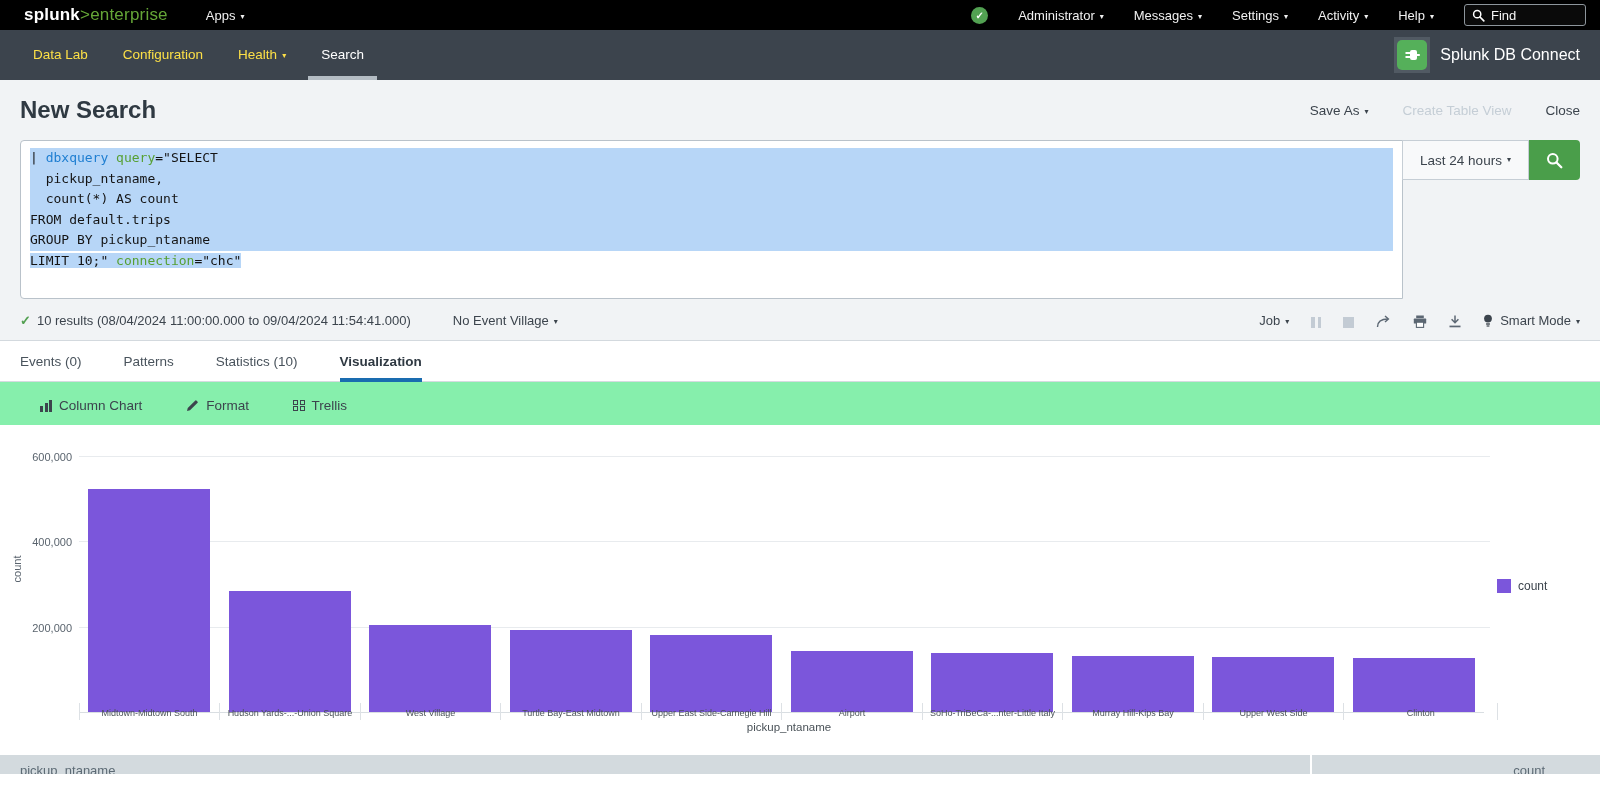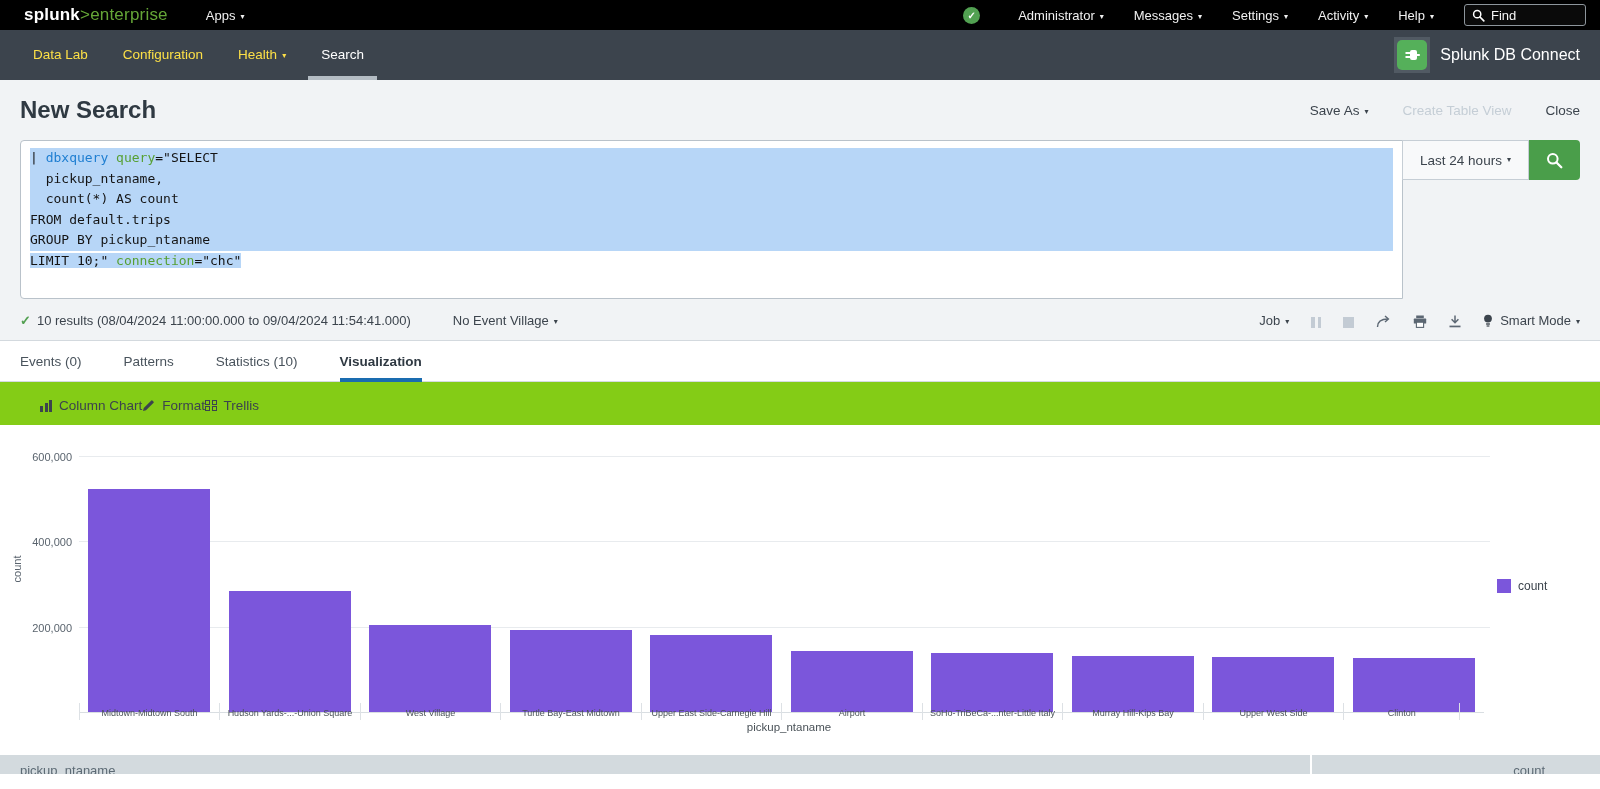--- a/index.html
+++ b/index.html
@@ -64,21 +64,21 @@
   .stop-icon { width:11px; height:11px; background:#c3cbd4; }
   .smart { display:flex; align-items:center; gap:7px; }
 
   
   .tabs-row { background:#fff; padding:0 20px; border-bottom:1px solid #d5dbe0; display:flex; }
   .tab { font-size:13.5px; color:#49535c; padding:13px 0 12px 0; margin-right:42px; position:relative; cursor:pointer; }
   .tab.active { color:#2f3942; font-weight:bold; }
   .tab.active::after { content:""; position:absolute; left:0; right:0; bottom:-1px; height:4px; background:#1a6cb0; }
 
   
-  .viz-toolbar { display:flex; align-items:flex-end; padding:16px 20px 12px 40px; background:#84cc16; }
+  .viz-toolbar { display:flex; align-items:flex-end; gap:44px; padding:16px 20px 12px 40px; background:#86efac; }
   .viz-btn { display:flex; align-items:center; gap:7px; font-size:13.5px; color:#3c444d; cursor:pointer; }
   .colchart-icon { display:flex; align-items:flex-end; gap:1.5px; }
   .colchart-icon div { width:3px; background:#3c444d; }
   .trellis-icon { display:grid; grid-template-columns:5px 5px; grid-gap:1.5px; }
   .trellis-icon div { width:5px; height:5px; border:1.4px solid #3c444d; }
 
   
   .chart-wrap { position:relative; height:315px; background:#fff; }
   .plot { position:absolute; left:88px; top:5px; width:1402px; height:283px; }
   .gridline { position:absolute; left:-9.25px; right:0; height:1px; background:#e8ebee; }
@@ -106,21 +106,21 @@
   svg { display:block; }
 </style>
 </head>
 <body>
 
 <div class="topnav">
   <div class="logo"><span class="brand">splunk</span><span class="grn">&gt;</span><span class="grn">enterprise</span></div>
   <div class="topnav-item"><span>Apps</span><span class="caret">▾</span></div>
   <div class="topnav-right">
     <div class="check-circle">✓</div>
-    <div class="topnav-item" style="margin-left:8px"><span>Administrator</span><span class="caret">▾</span></div>
+    <div class="topnav-item" style="margin-left:0"><span>Administrator</span><span class="caret">▾</span></div>
     <div class="topnav-item" style="margin-left:0"><span>Messages</span><span class="caret">▾</span></div>
     <div class="topnav-item" style="margin-left:0"><span>Settings</span><span class="caret">▾</span></div>
     <div class="topnav-item" style="margin-left:0"><span>Activity</span><span class="caret">▾</span></div>
     <div class="topnav-item" style="margin-left:0"><span>Help</span><span class="caret">▾</span></div>
     <div class="find-box">
       <span>
           <svg width="13" height="13" viewBox="0 0 13 13">
             <circle cx="5.2" cy="5.2" r="3.6" fill="none" stroke="#fff" stroke-width="1.5"></circle>
             <line x1="8" y1="8" x2="11.8" y2="11.8" stroke="#fff" stroke-width="1.7" stroke-linecap="round"></line>
           </svg>
@@ -313,21 +313,21 @@
         </div>
         <div class="xcell" style="left: 833.75px; width: 140.5px;">
           <span>SoHo-TriBeCa-...nter-Little Italy</span>
         </div>
         <div class="xcell" style="left: 974.25px; width: 140.5px;">
           <span>Murray Hill-Kips Bay</span>
         </div>
         <div class="xcell" style="left: 1114.75px; width: 140.5px;">
           <span>Upper West Side</span>
         </div>
-        <div class="xcell last" style="left: 1255.25px; width: 117px;">
+        <div class="xcell last" style="left: 1255.25px; width: 155px;">
           <span>Clinton</span>
         </div>
       </div>
   </div>
   <div class="legend">
     <span class="swatch" id="legend-swatch" style="background: rgb(123, 86, 219);"></span>
     <span class="ltext">count</span>
   </div>
   <div class="x-title">pickup_ntaname</div>
 </div>

